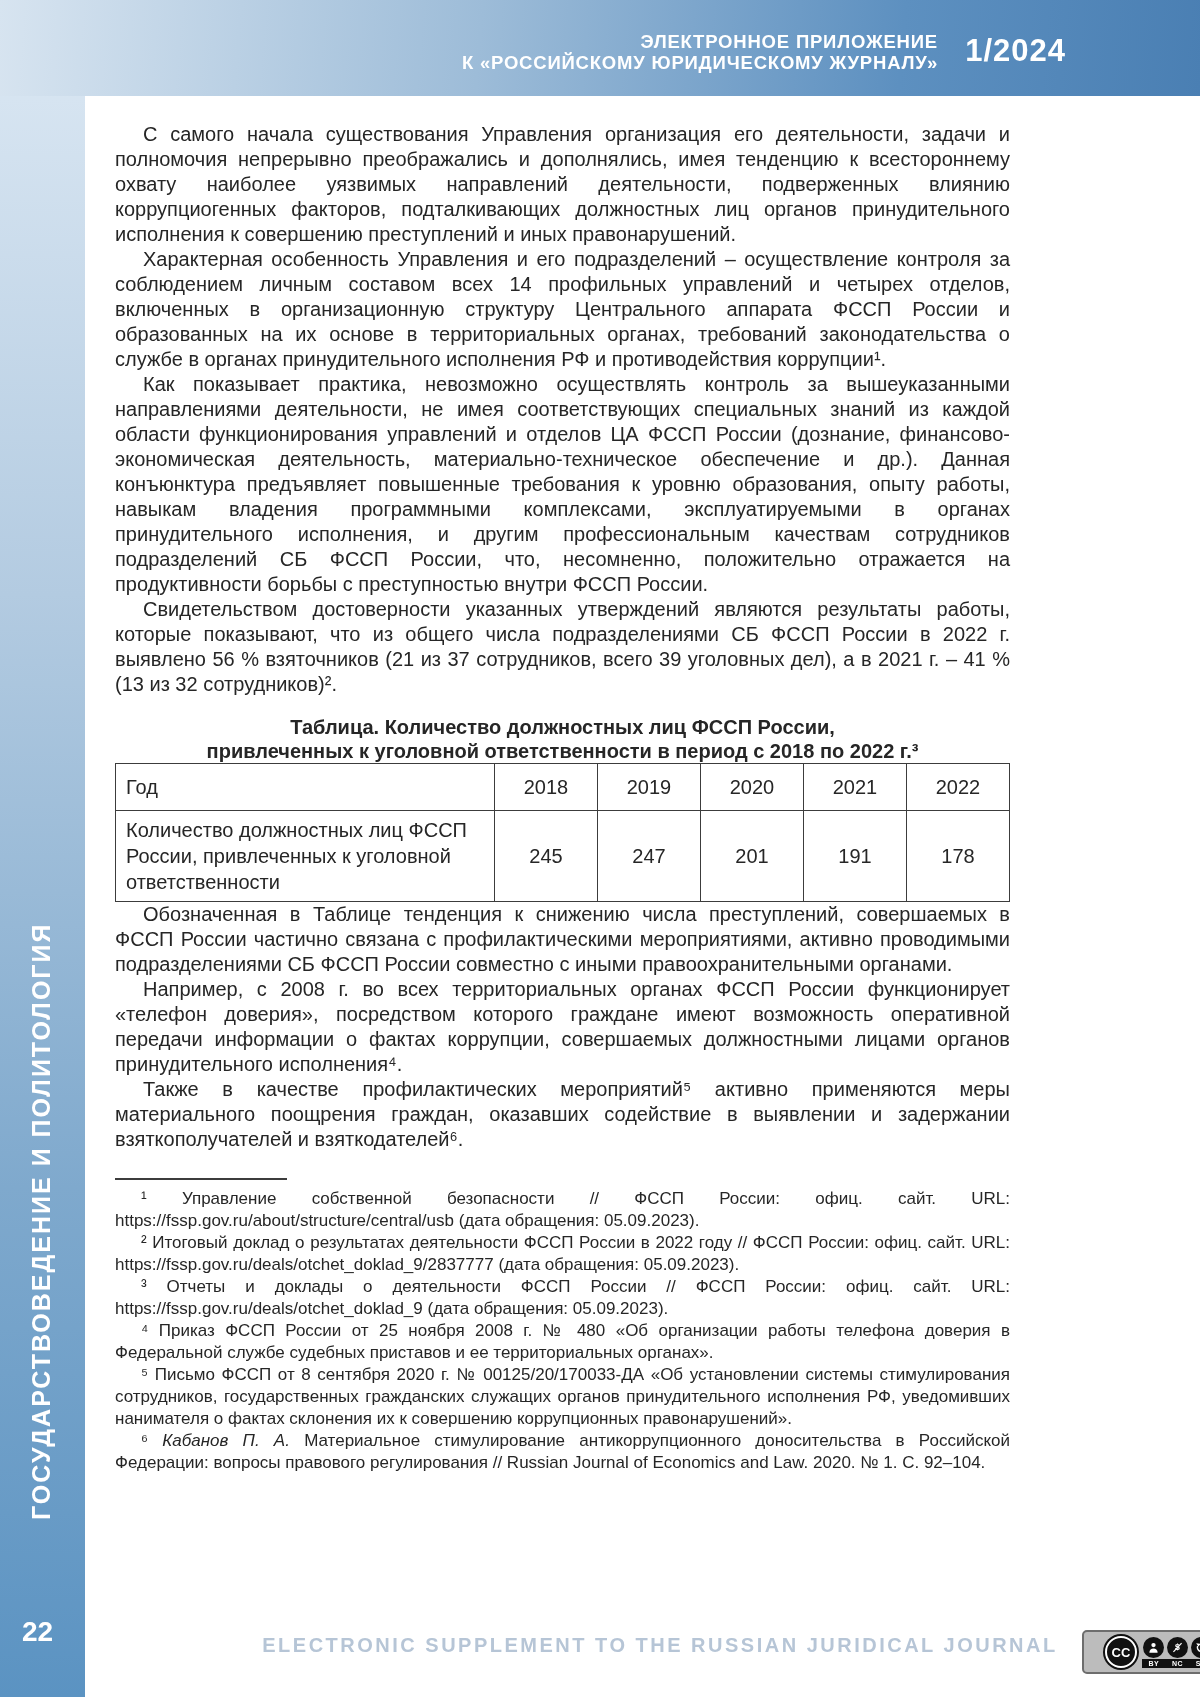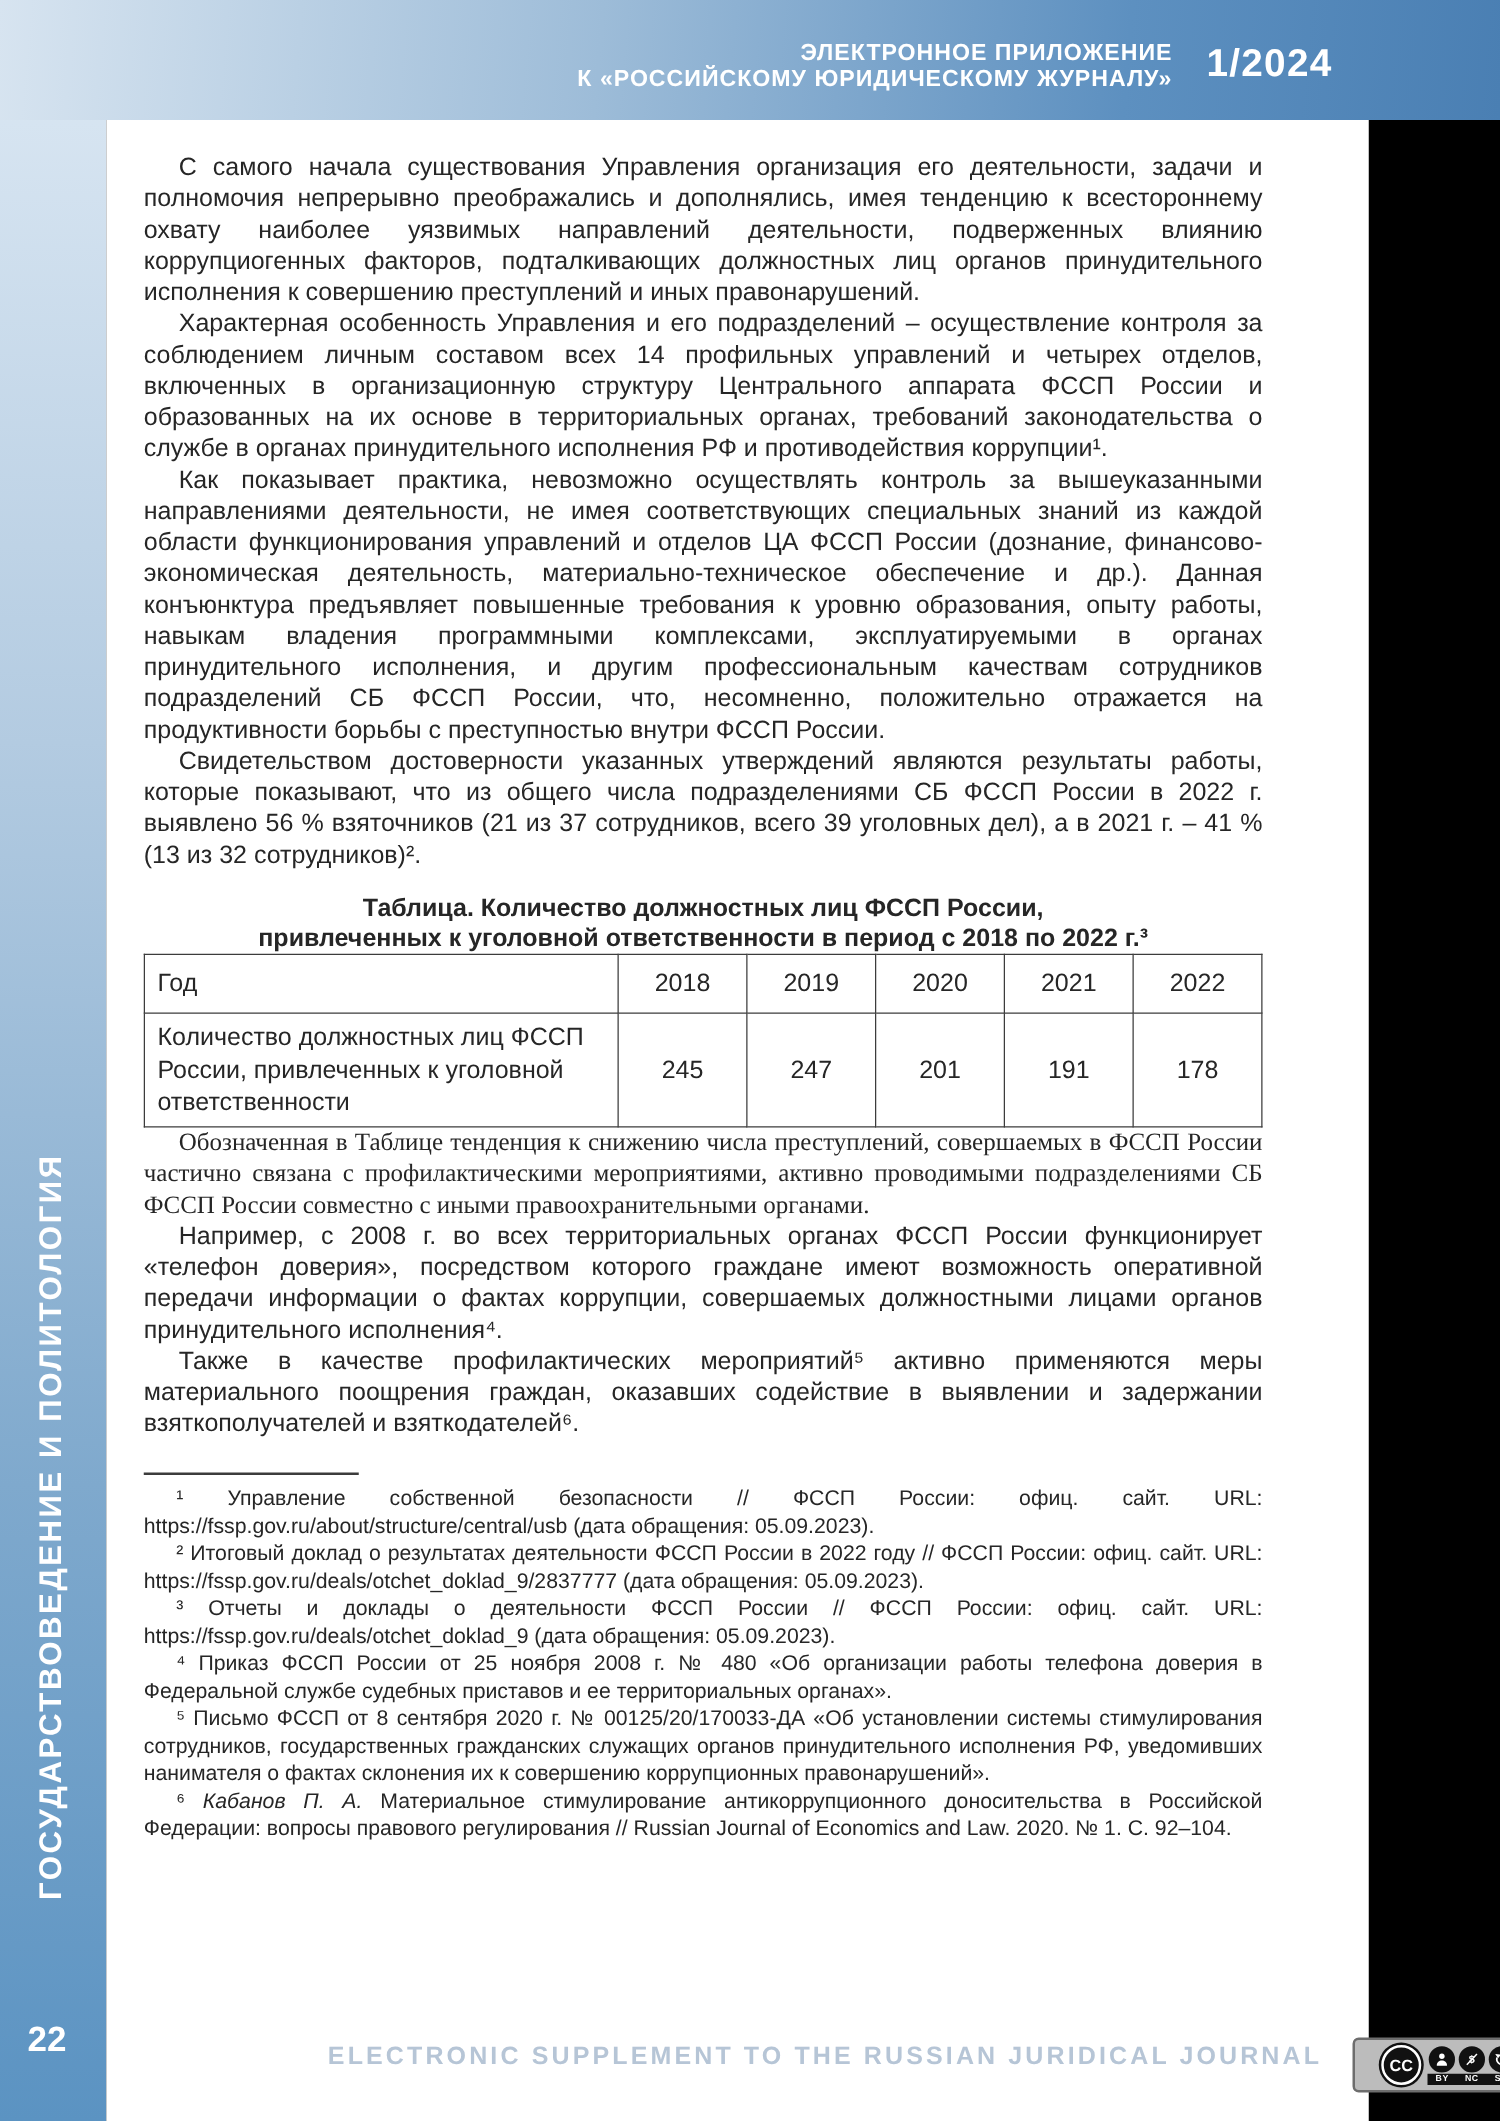--- a/index.html
+++ b/index.html
@@ -17,32 +17,32 @@
   .header-issue{position:absolute;top:33px;right:134px;color:#fff;font-weight:bold;
     font-size:31px;letter-spacing:1px;z-index:2;}
 
   .sidebar-title{position:absolute;left:14px;top:945px;height:575px;width:54px;z-index:2;
     writing-mode:vertical-rl;transform:rotate(180deg);color:#fff;font-weight:bold;
     font-size:25px;letter-spacing:2px;white-space:nowrap;display:flex;align-items:center;}
   .page-number{position:absolute;left:22px;top:1616px;z-index:2;color:#fff;
     font-weight:bold;font-size:28px;}
 
   
-  .main{position:absolute;left:85px;top:96px;width:1010px;height:1601px;background:#fff;z-index:1;}
+  .main{position:absolute;left:85px;top:96px;width:1115px;height:1601px;background:#fff;z-index:1;}
   .content{position:absolute;left:30px;top:26px;width:895px;color:#262626;}
   .content p.body{margin:0;font-size:20px;line-height:25px;text-align:justify;text-indent:28px;}
 
   .table-caption{margin-top:18px;text-align:center;font-weight:bold;font-size:20px;line-height:24px;}
   table.data{border-collapse:collapse;width:895px;}
   table.data td{border:1.5px solid #3c3c3c;font-size:20px;color:#262626;}
   table.data .lbl{width:358px;text-align:left;padding:6px 10px;line-height:26px;}
   table.data .yr{text-align:center;padding:6px 4px;height:34px;}
   table.data .val{text-align:center;vertical-align:middle;}
 
-  .after-table{margin-top:16px;font-family:Liberation Serif, serif;}
+  .after-table{margin-top:16px;}
 
   .fn-sep{width:172px;border:none;border-top:2px solid #3c3c3c;margin:26px 0 8px 0;}
   .footnote{margin:0;font-size:17px;line-height:22px;text-align:justify;text-indent:26px;color:#262626;}
   .footnote .author{font-style:italic;}
 
   .footer-text{position:absolute;left:200px;top:1634px;width:920px;text-align:center;z-index:2;
     color:#b6c5d6;font-weight:bold;font-size:20px;letter-spacing:2.5px;white-space:nowrap;}
 
   
   .cc-badge{position:absolute;left:1082px;top:1630px;z-index:2;display:flex;align-items:center;gap:5px;

